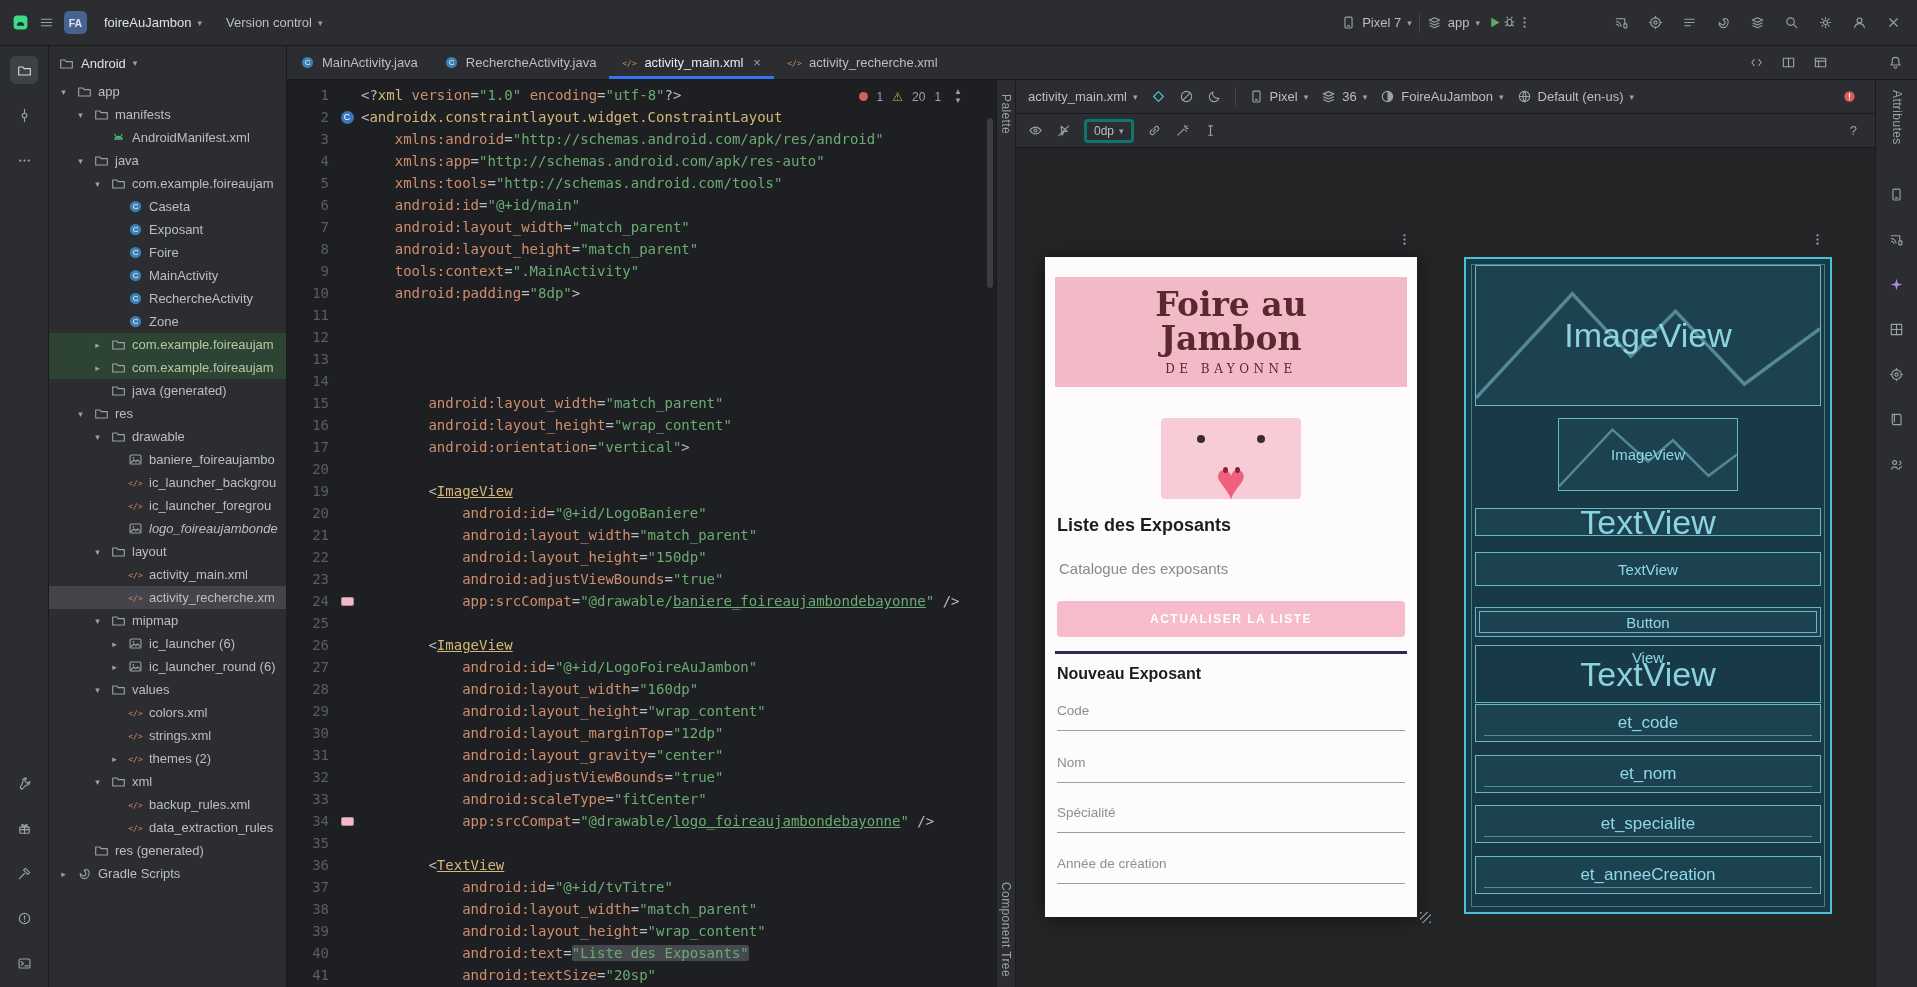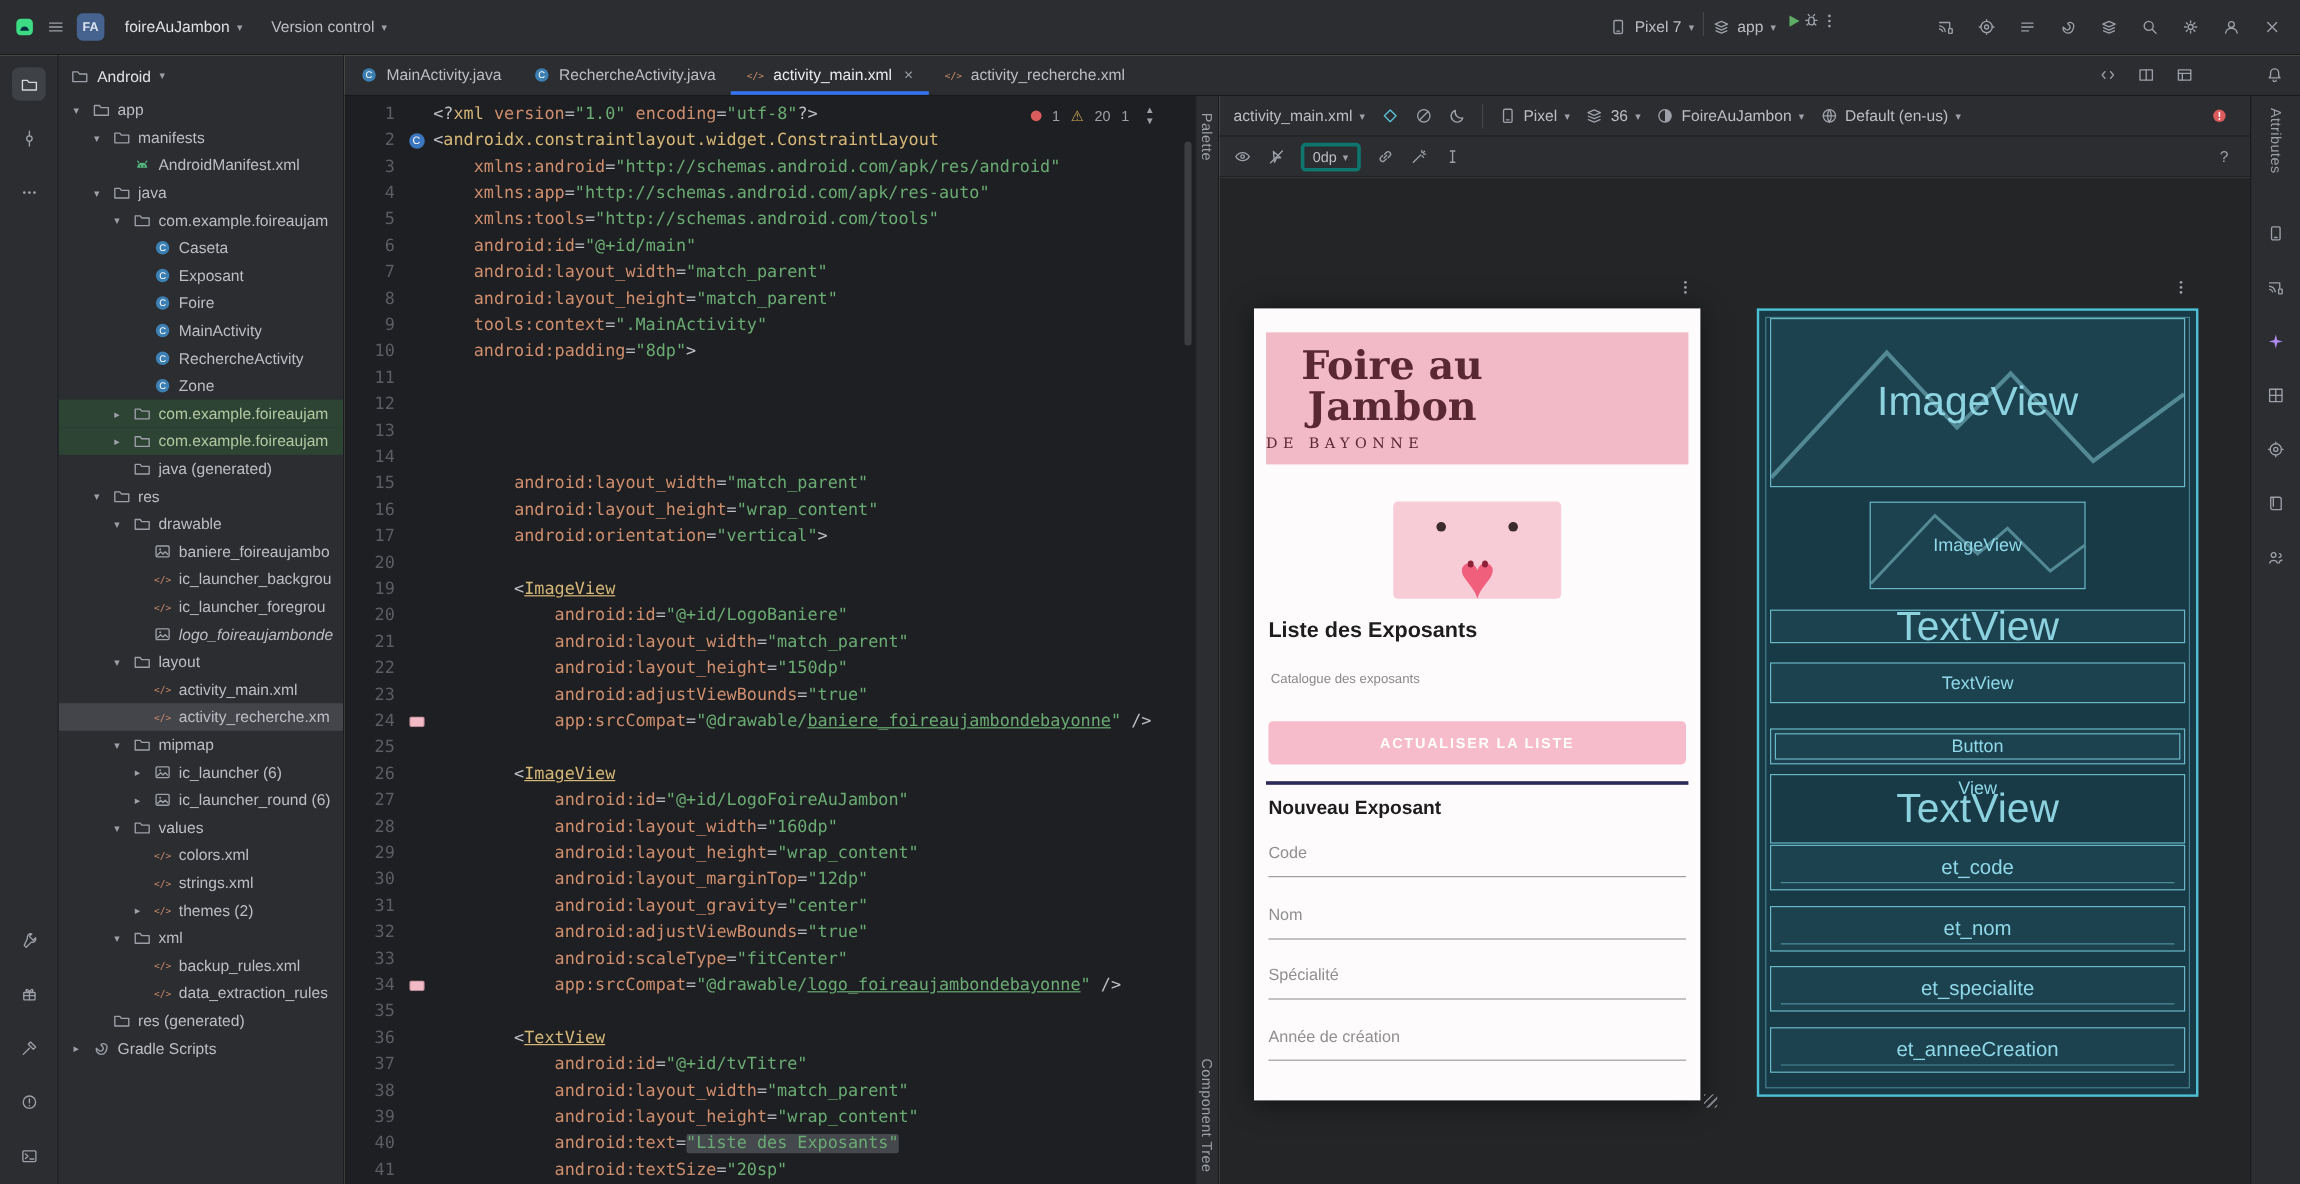--- a/index.html
+++ b/index.html
@@ -11,21 +11,21 @@
 
   
   .titlebar{height:46px;flex:none;background:#2B2D30;border-bottom:1px solid #1A1B1E;display:flex;align-items:center;padding:0 12px;gap:8px}
   .tbgrp{display:flex;align-items:center;gap:10px}
   .badge-fa{width:23px;height:23px;border-radius:5px;background:#46628F;color:#DCE3EF;font-size:10.5px;font-weight:bold;display:flex;align-items:center;justify-content:center}
   .dd{display:flex;align-items:center;gap:6px;padding:5px 7px;border-radius:6px;cursor:default}
   .dd .lbl{color:#DFE1E5}
   .dd .lbl.dim{color:#BCBEC4}
   .chev{font-size:9px;color:#9DA0A8}
   .tb-spacer{flex:1}
-  .runline{display:flex;align-items:flex-start;}
+  .runline{display:flex;align-items:center;}
   .tb-icons{display:flex;align-items:center;gap:19px;margin-left:74px;padding-right:4px}
   .sep-v{width:1px;height:20px;background:#43454A}
 
   
   .content{flex:1;display:flex;min-height:0}
   .stripe{width:49px;flex:none;background:#2B2D30;display:flex;flex-direction:column;align-items:center;padding:10px 0;gap:17px}
   .stripe.left{border-right:1px solid #1A1B1E}
   .stripe.right{border-left:1px solid #1A1B1E;width:42px}
   .stripe .icon{width:28px;height:28px;border-radius:6px;cursor:pointer}
   .stripe .icon.active{background:#3E4145;color:#D6D8DC}
@@ -88,31 +88,31 @@
   [data-icon="diamond"]{color:#59C2D6}
   [data-icon="sparkle"]{color:#B08CEF}
 
   .canvas{flex:1;position:relative;background:#232527;overflow:hidden}
   .kebab{position:absolute;color:#9DA0A8;cursor:pointer}
   .kb1{left:381px;top:84px}
   .kb2{left:794px;top:84px}
 
   
   .pv{position:absolute;left:29px;top:109px;width:372px;height:660px;background:#FDFBFC;box-shadow:0 2px 20px rgba(0,0,0,.5)}
-  .pv-banner{position:absolute;left:10px;right:10px;top:20px;height:110px;background:#F2B9C6;display:flex;flex-direction:column;align-items:flex-start;justify-content:center}
+  .pv-banner{position:absolute;left:10px;right:10px;top:20px;height:110px;background:#F2B9C6;display:flex;flex-direction:column;align-items:center;justify-content:center}
   .pv-banner .bt{width:210px;text-align:center;font-family:"DejaVu Serif",serif;font-weight:bold;font-size:33px;line-height:1.02;color:#5A2830}
   .pv-banner .bs{margin-top:7px;font-size:12px;letter-spacing:4.5px;color:#5A2830;font-family:"DejaVu Serif",serif}
   .pv-pig{position:absolute;left:116px;top:161px;width:140px;height:81px;background:#F8CCD7;border-radius:4px}
   .pv-pig .eye{position:absolute;top:17px;width:8px;height:8px;border-radius:50%;background:#3B2A2E}
   .pv-pig .eye.l{left:36px}.pv-pig .eye.r{left:96px}
   .pv-pig .snout{position:absolute;left:0;right:0;bottom:-8px;text-align:center;font-size:52px;line-height:52px;color:#F0607D}
   .pv-pig .nos{position:absolute;bottom:26px;width:5px;height:6px;border-radius:50%;background:#8E2138}
   .pv-pig .nos.l{left:62px}.pv-pig .nos.r{left:74px}
   .pv-ltitle{position:absolute;left:12px;top:258px;font-size:18px;font-weight:bold;color:#1D1D1D}
-  .pv-lsub{position:absolute;left:14px;top:303px;font-size:11px;color:#8A8A8A}
+  .pv-lsub{position:absolute;left:14px;top:303px;font-size:15px;color:#8A8A8A}
   .pv-btn{position:absolute;left:12px;right:12px;top:344px;height:36px;background:#F7BCCB;border-radius:4px;display:flex;align-items:center;justify-content:center;font-size:12px;font-weight:bold;letter-spacing:1.5px;color:#FFFFFF;cursor:pointer}
   .pv-div{position:absolute;left:10px;right:10px;top:394px;height:3px;background:#2B2956}
   .pv-ftitle{position:absolute;left:12px;top:408px;font-size:16px;font-weight:bold;color:#1D1D1D}
   .pvfield{position:absolute;left:12px;right:12px;height:28px;border-bottom:1px solid #9E9E9E;font-size:13.5px;color:#8F8F8F;cursor:text}
   .pv-resize{position:absolute;left:404px;top:764px;width:11px;height:11px;background:repeating-linear-gradient(135deg,#797D83 0 1.5px,transparent 1.5px 4.5px)}
 
   
   .bp{position:absolute;left:448px;top:109px;width:368px;height:657px;background:#183A46;border:2px solid #4EC0D6}
   .bproot{position:absolute;inset:5px;border:1px solid rgba(125,212,228,.45)}
   .bpbox{position:absolute;left:9px;right:9px;border:1px solid rgba(125,212,228,.8);background:rgba(90,170,190,.08);display:flex;align-items:center;justify-content:center;color:#8FD8E8;cursor:pointer}

